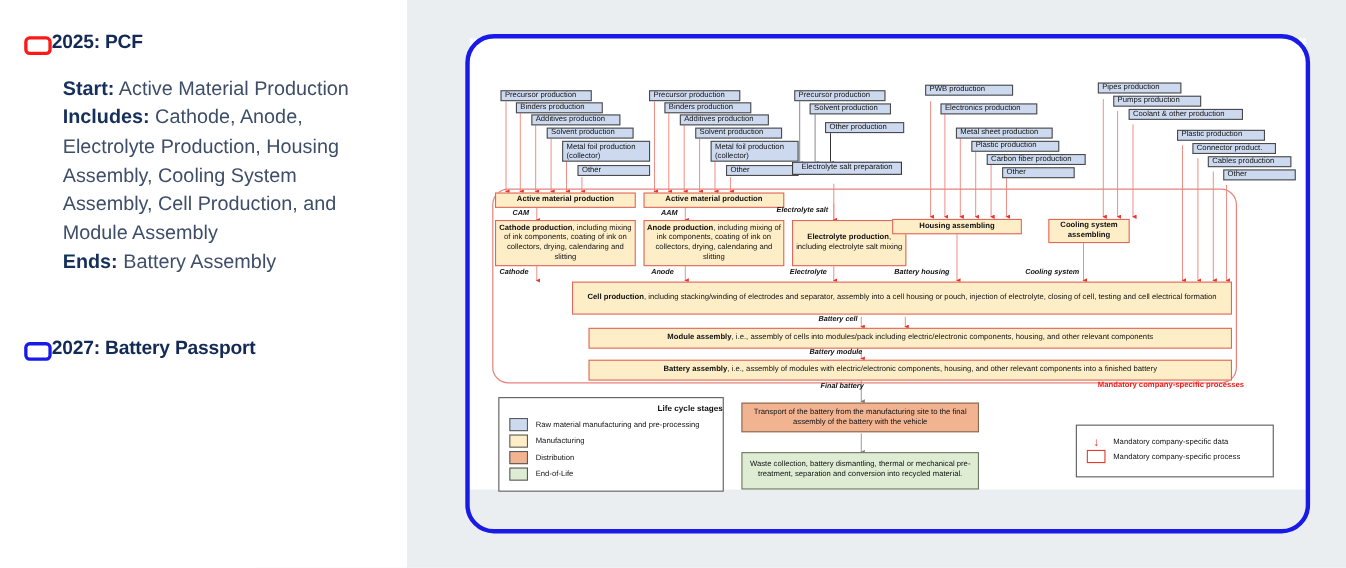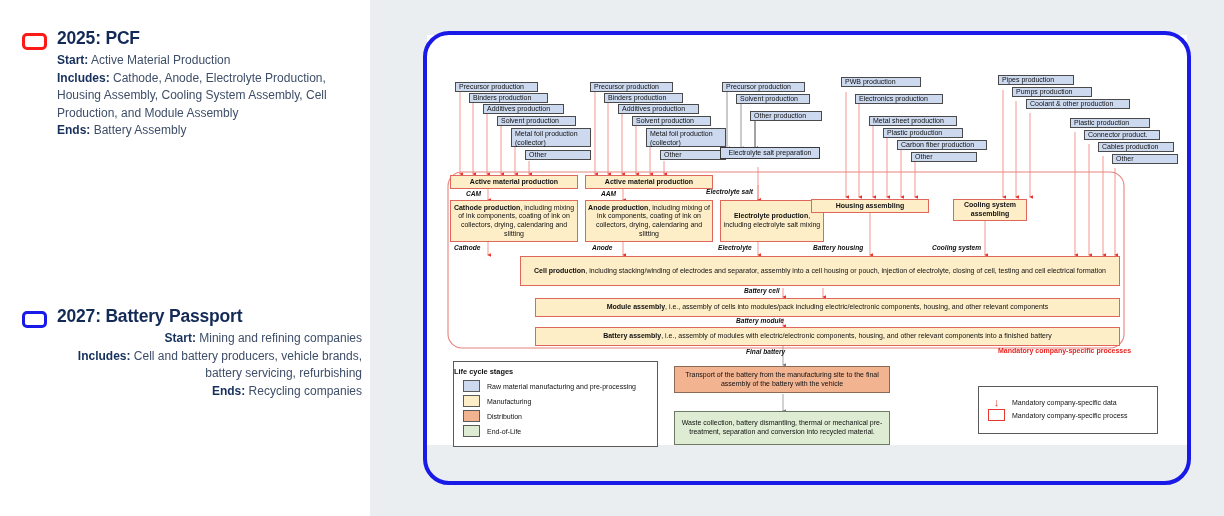--- a/index.html
+++ b/index.html
@@ -14,35 +14,35 @@
 
   
   #left-panel{
     position:absolute; left:0; top:0; width:370px; height:516px;
     background:#ffffff;
   }
   .legend-block{ position:absolute; left:22px; }
   #block-pcf{ top:28px; width:330px; }
   #block-bp { top:306px; width:340px;text-align:right; }
 
-  .block-head{ display:flex; align-items:flex-start; gap:10px; }
+  .block-head{ display:flex; align-items:flex-start; }
   .swatch{
     width:25px; height:17px; border-radius:5px; flex:0 0 auto;
     margin-top:5px; background:#ffffff;
   }
   .swatch.red { border:3px solid #fb1a16; }
   .swatch.blue{ border:3px solid #1a1ae8; }
 
   .block-title{
     font-size:17.5px; font-weight:bold; color:#132a56; letter-spacing:-.2px;
     line-height:1.15;
   }
   .block-body{
-    margin-left:35px; margin-top:2px;
-    font-size:12px; line-height:1.46; color:#3e4e68;
+    margin-left:35px; margin-top:17px;
+    font-size:18px; line-height:1.46; color:#3e4e68;
   }
   .block-body b{ color:#16305c; font-weight:bold; }
 
   
   #right-panel{
     position:absolute; left:370px; top:0; width:854px; height:516px;
     background:#eaeef0; overflow:hidden;
   }
   #swoosh{
     position:absolute; left:-120px; top:150px; width:260px; height:260px;
@@ -94,21 +94,21 @@
   .boundary-label{
     position:absolute; font-size:7px; font-weight:bold; color:#e8211c;
     white-space:nowrap;
   }
 
   
   .legendbox{
     position:absolute; background:#ffffff; border:1px solid #5a5a5a;
   }
   .legendbox .lg-title{
-    text-align:left; font-size:7.4px; font-weight:bold; color:#111;
+    text-align:right; font-size:7.4px; font-weight:bold; color:#111;
     margin-top:5px; margin-bottom:4px;
   }
   .lg-row{ display:flex; align-items:center; gap:7px; margin:0 0 3px 9px; }
   .lg-sq{ width:17px; height:12px; border:1px solid #5a5a5a; flex:0 0 auto; }
   .lg-txt{ font-size:7px; color:#111; }
   .lg-sq.raw-c { background:#ccd9ef; }
   .lg-sq.mfg-c { background:#fdeec8; }
   .lg-sq.dist-c{ background:#f2b391; }
   .lg-sq.eol-c { background:#ddecd2; }
   .lg-sq.proc-c{ background:#fff; border:1.4px solid #e8372f; }
@@ -131,25 +131,20 @@
       <b>Start:</b><span> Active Material Production</span><br>
       <b>Includes:</b><span> Cathode, Anode, Electrolyte Production, Housing Assembly, Cooling System Assembly, Cell Production, and Module Assembly</span><br>
       <b>Ends:</b><span> Battery Assembly</span>
     </div>
   </div>
 
   <div class="legend-block" id="block-bp">
     <div class="block-head">
       <div class="swatch blue"></div>
       <div class="block-title">2027: Battery Passport</div>
-    </div>
-    <div class="block-body">
-      <b>Start:</b><span> Mining and refining companies</span><br>
-      <b>Includes:</b><span> Cell and battery producers, vehicle brands, battery servicing, refurbishing</span><br>
-      <b>Ends:</b><span> Recycling companies</span>
     </div>
   </div>
 </div>
 
 <div id="right-panel">
   <div id="swoosh"></div>
   <div id="canvas-white"></div>
   <div id="frame"></div>
 </div>
 

